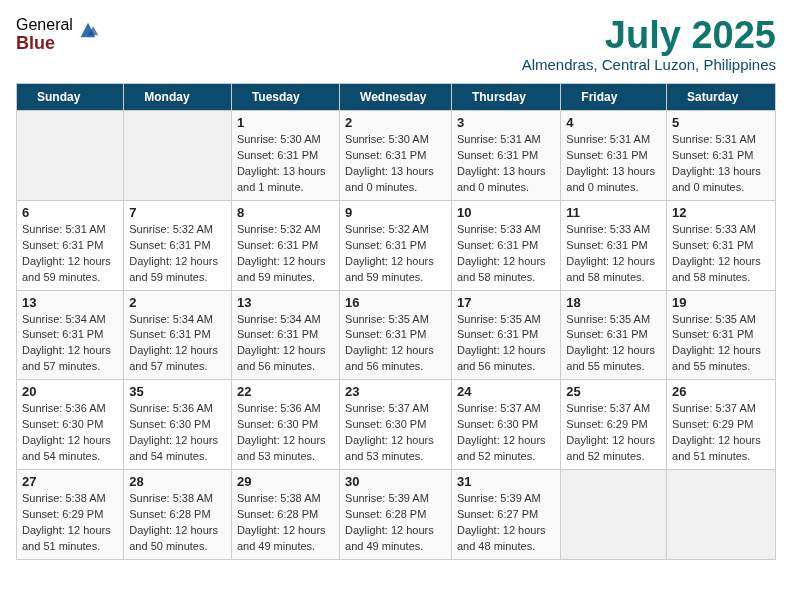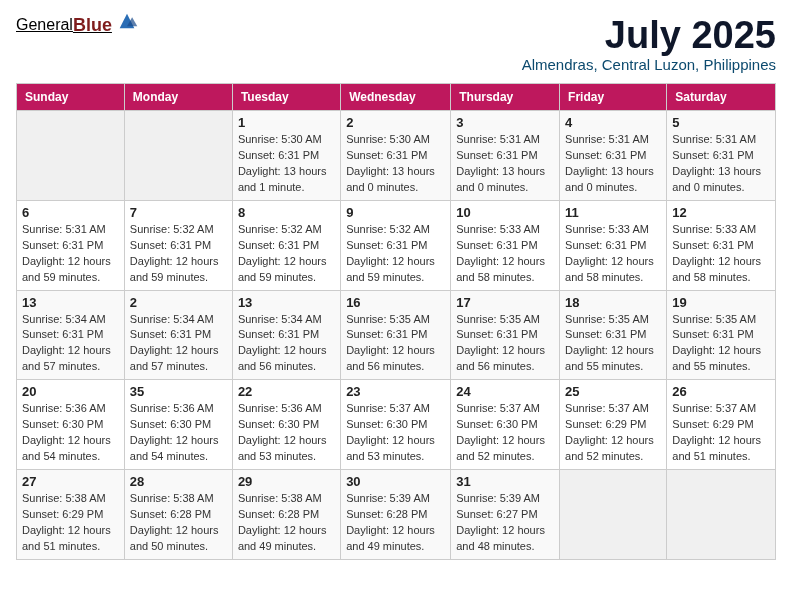--- a/index.html
+++ b/index.html
@@ -15,54 +15,53 @@
       justify-content: space-between;
       align-items: flex-start;
       margin-bottom: 10px;
     }
     .logo {
       display: flex;
       align-items: center;
     }
     .logo-text {
       display: flex;
-      flex-direction: row;
+      flex-direction: column;
       line-height: 1.1;
-      text-decoration: underline;
     }
     .logo-icon {
       width: 22px;
       height: 22px;
       margin-left: 4px;
       margin-top: -10px;
     }
     .title-block {
       text-align: right;
     }
     .month-title {
       font-size: 38px;
       font-weight: bold;
-      color: #0f172a;
+      color: #0f766e;
       line-height: 1;
     }
     .location-title {
       font-size: 15px;
       color: #0c4a6e;
       margin-top: 2px;
     }
     .calendar {
       width: 100%;
       border-collapse: collapse;
       font-size: 11px;
     }
     .calendar thead th {
-      background: #be185d;
+      background: #0c4a6e;
       color: #fff;
       text-align: left;
-      padding: 6px 8px;
+      padding: 6px 20px;
       font-size: 12px;
       border: 1px solid #ccc;
     }
     .calendar tbody td {
       vertical-align: top;
       border: 1px solid #ccc;
       padding: 4px 5px;
       width: 113px;
       min-height: 72px;
       background: #fff;

